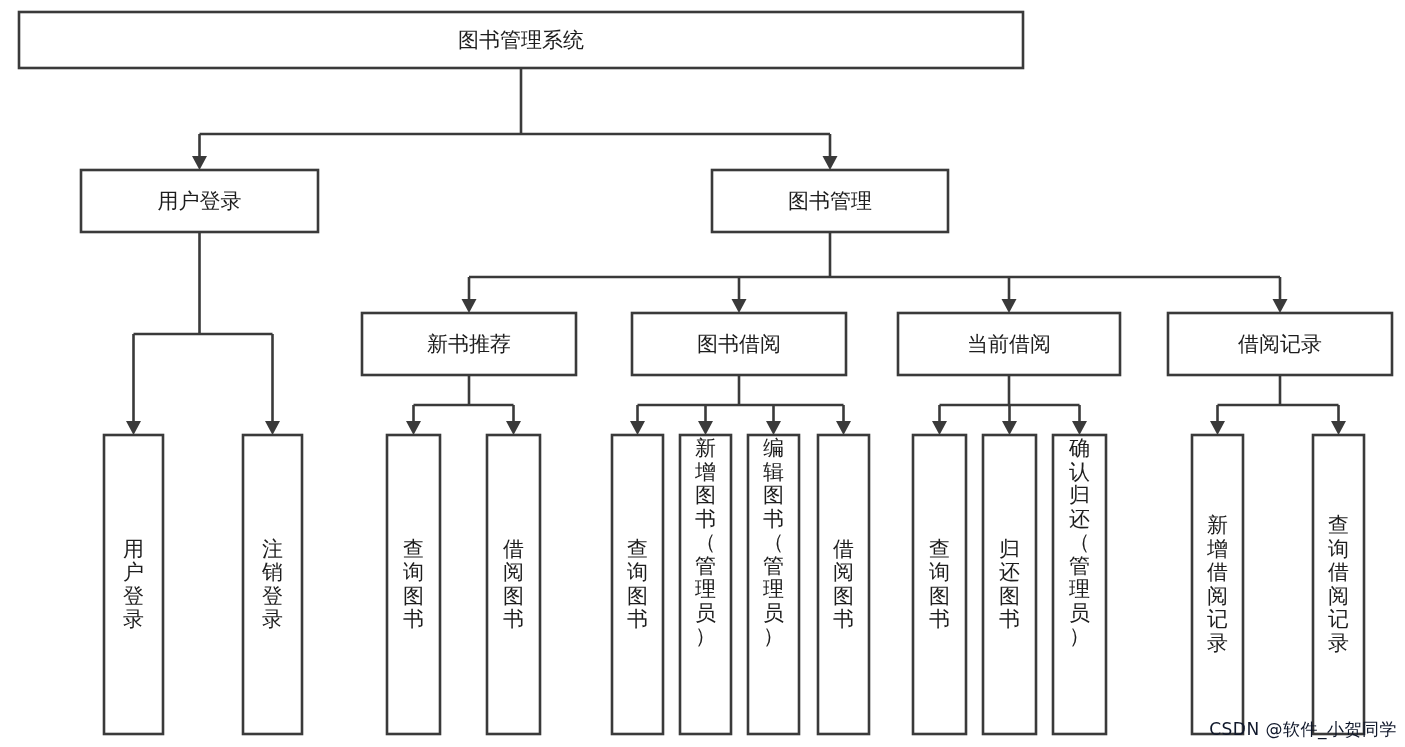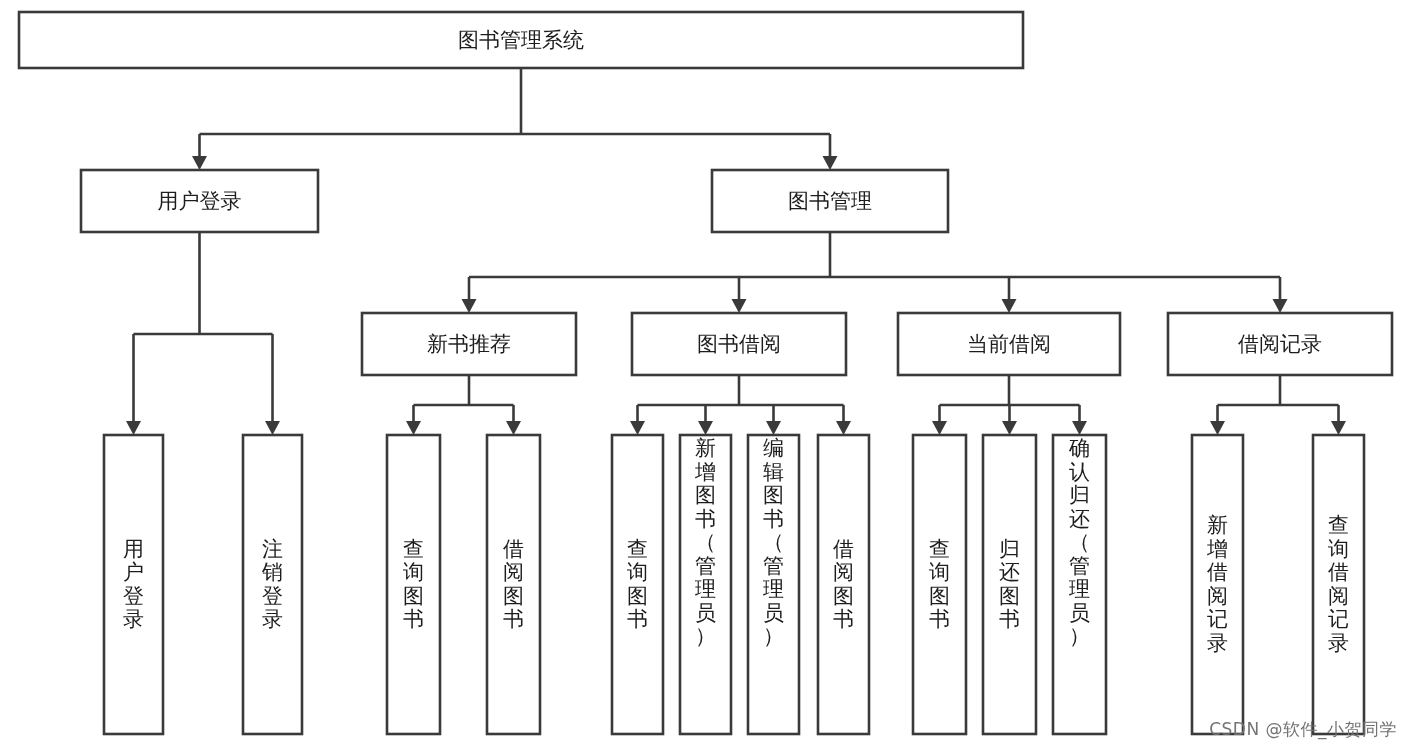--- a/index.html
+++ b/index.html
@@ -49,21 +49,21 @@
     font-size: 21px;
     fill: #1d1d1d;
     text-anchor: middle;
   }
   .watermark-text {
     position: absolute;
     right: 8px;
     bottom: 6px;
     font-family: "DejaVu Sans", "Liberation Sans", sans-serif;
     font-size: 17px;
-    color: #737373;
+    color: #0f172a;
     white-space: nowrap;
     letter-spacing: 0.5px;
   }
 </style>
 </head>
 <body>
 
 <div id="diagram-root">
   <svg id="diagram-svg" width="1405" height="747" viewBox="0 0 1405 747" xmlns="http://www.w3.org/2000/svg">
       <line x1="521" y1="68" x2="521" y2="134" class="connector"></line>

